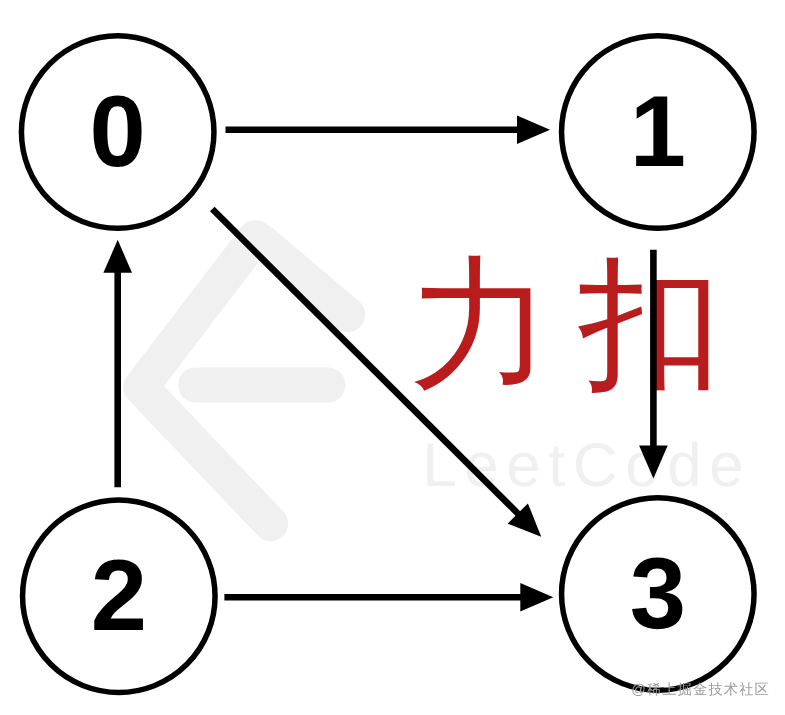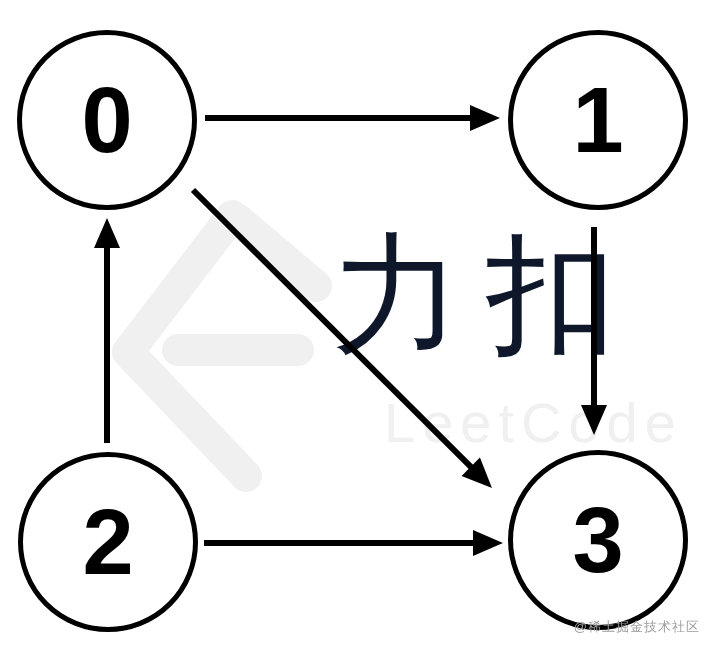--- a/index.html
+++ b/index.html
@@ -62,21 +62,21 @@
     z-index:4;
     white-space:nowrap;
     user-select:none;
   }
 </style>
 </head>
 <body>
 
 <div class="canvas" style="background: rgb(255, 255, 255);">
 
-  <div class="wm-cn" style="color: #0f172a;">力扣</div>
+  <div class="wm-cn" style="color: #b91c1c; margin-left: 40px;">力扣</div>
   <div class="wm-en" style="color: rgb(240, 240, 240);">LeetCode</div>
 
   <svg class="layer" width="714" height="650" viewBox="0 0 714 650">
     <g id="wm-logo" fill="none" stroke-width="32" stroke-linecap="round" stroke-linejoin="round">
       <path d="M 232 216 L 128 352 L 246 476" stroke="#f0f0f0"></path>
       <path d="M 238 220 L 316 286" stroke="#f0f0f0"></path>
       <path d="M 178 350 L 298 350" stroke="#f0f0f0"></path>
     </g>
     <g id="edge-layer">
         <g>

